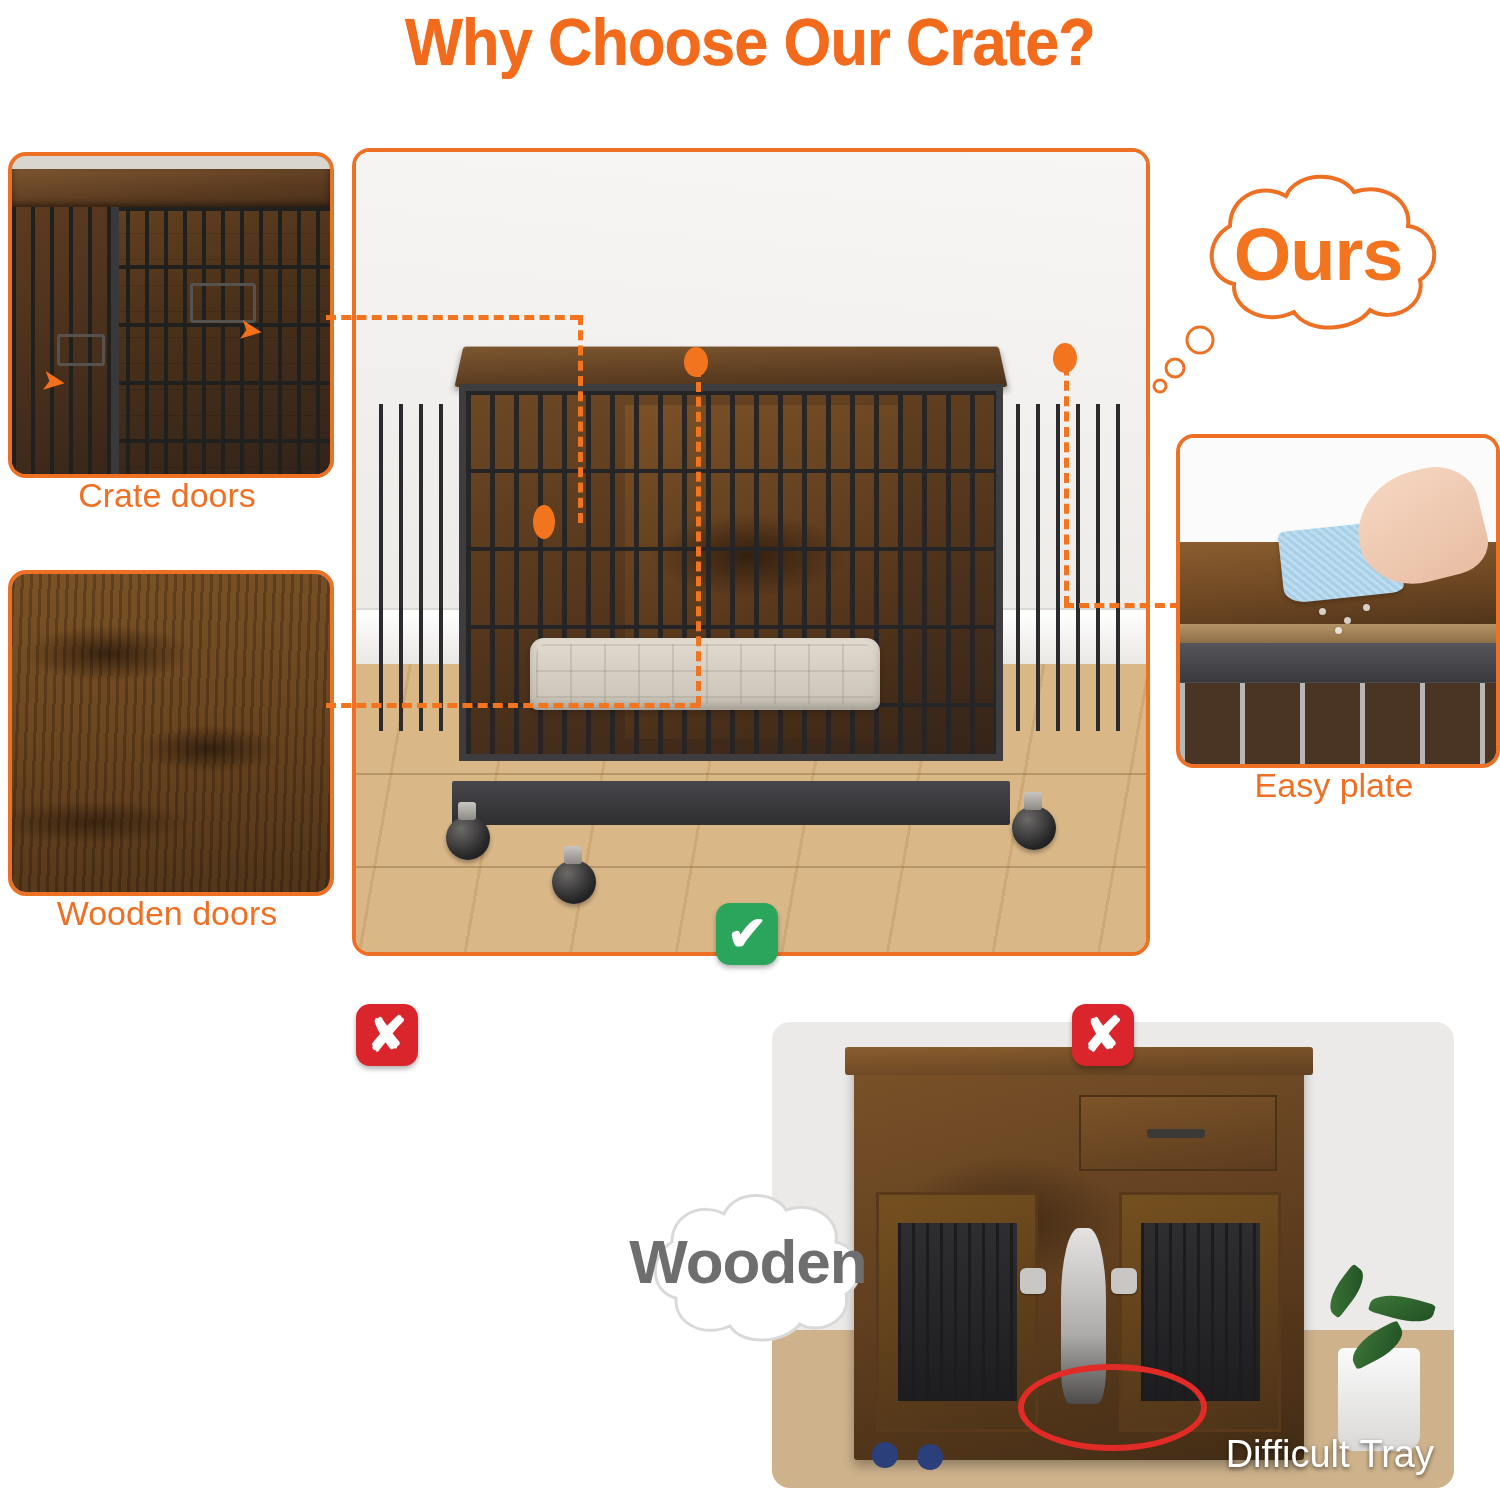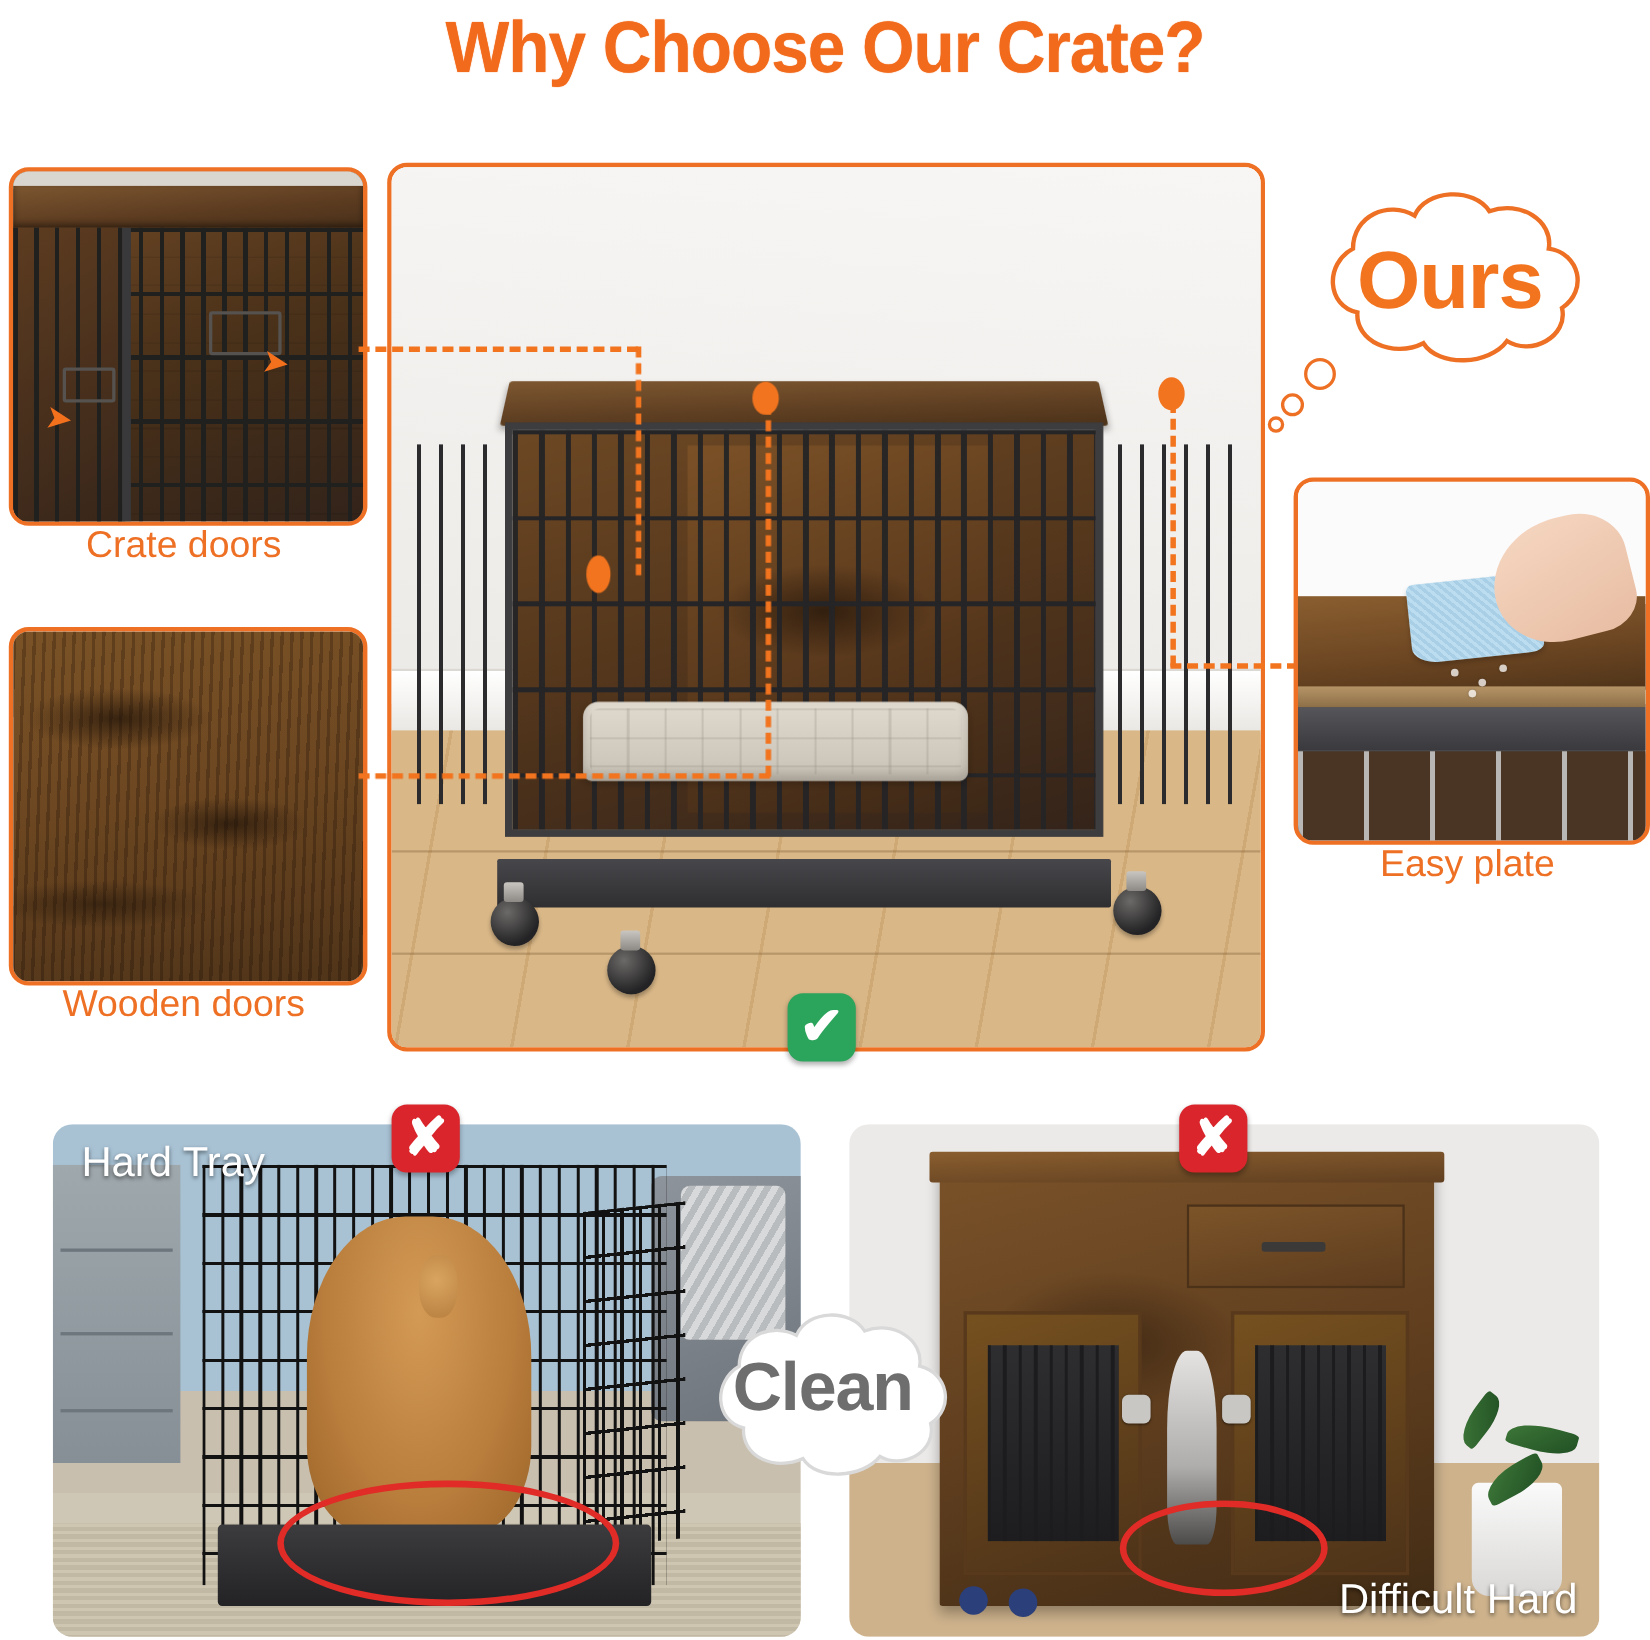--- a/index.html
+++ b/index.html
@@ -295,41 +295,20 @@
       <div class="drip" style="left:44%;top:52%;"></div>
       <div class="drip" style="left:52%;top:55%;"></div>
       <div class="drip" style="left:58%;top:51%;"></div>
       <div class="drip" style="left:49%;top:58%;"></div>
     </div>
   </div>
   <div class="cap" style="left:1176px;top:766px;width:316px;">Easy plate</div>
 
   <div class="badge ok" style="left:716px;top:903px;">✔</div>
 
-  <div class="bpanel" id="b-left">
-    <div class="room2">
-      <div class="shelf">
-        <i style="top:28%"></i>
-          <i style="top:56%"></i>
-          <i style="top:82%"></i>
-      </div>
-      <div class="sofa"></div>
-      <div class="throw"></div>
-      <div class="rug"></div>
-      <div class="wirecrate">
-        <div class="wirecrate-door"></div>
-      </div>
-      <div class="dog">
-        <div class="dog-head"></div>
-      </div>
-      <div class="hardtray"></div>
-      <div class="redellipse" style="left:30%;bottom:6%;width:44%;height:22%;"></div>
-    </div>
-    <div class="lbl-white" style="left:26px;top:14px;">Hard Tray</div>
-  </div>
   <div class="badge no" style="left:356px;top:1004px;">✘</div>
 
   <div class="bpanel" id="b-right">
     <div class="room3">
       <div class="cabinet">
         <div class="cab-top"></div>
         <div class="drawer"></div>
         <div class="cab-door" style="left:5%;width:36%;">
           <div class="mesh"></div>
         </div>
@@ -341,26 +320,26 @@
         <div class="dogsmall"></div>
         <div class="caster-blue" style="left:4%;bottom:-8px;"></div>
         <div class="caster-blue" style="left:14%;bottom:-10px;"></div>
       </div>
       <div class="plant-pot"></div>
       <div class="leaf" style="right:7%;bottom:28%;width:58px;height:26px;transform:rotate(-28deg);"></div>
       <div class="leaf" style="right:3%;bottom:36%;width:64px;height:24px;transform:rotate(16deg);"></div>
       <div class="leaf" style="right:12%;bottom:40%;width:52px;height:22px;transform:rotate(-52deg);"></div>
       <div class="redellipse" style="left:36%;bottom:8%;width:26%;height:16%;"></div>
     </div>
-    <div class="lbl-white" style="right:20px;bottom:12px;">Difficult Hard</div>
+    <div class="lbl-white" style="right:20px;bottom:12px;">Difficult Tray</div>
   </div>
   <div class="badge no" style="left:1072px;top:1004px;">✘</div>
 
   <div id="others">
     <svg class="cloud-o" viewBox="0 0 260 184">
       <path d="M54 64 C54 36 84 24 106 36 C116 12 156 12 168 32 C194 22 222 40 218 64
                C244 70 250 102 228 116 C234 142 202 158 182 146 C166 166 124 168 112 148
                C86 160 56 146 58 120 C32 114 30 78 54 64 Z" fill="#ffffff" stroke="#d9d9d9" stroke-width="3"></path>
     </svg>
-    <div class="others-txt">Clean</div>
+    <div class="others-txt">Wooden</div>
   </div>
 
 </div>
 
 </body></html>

